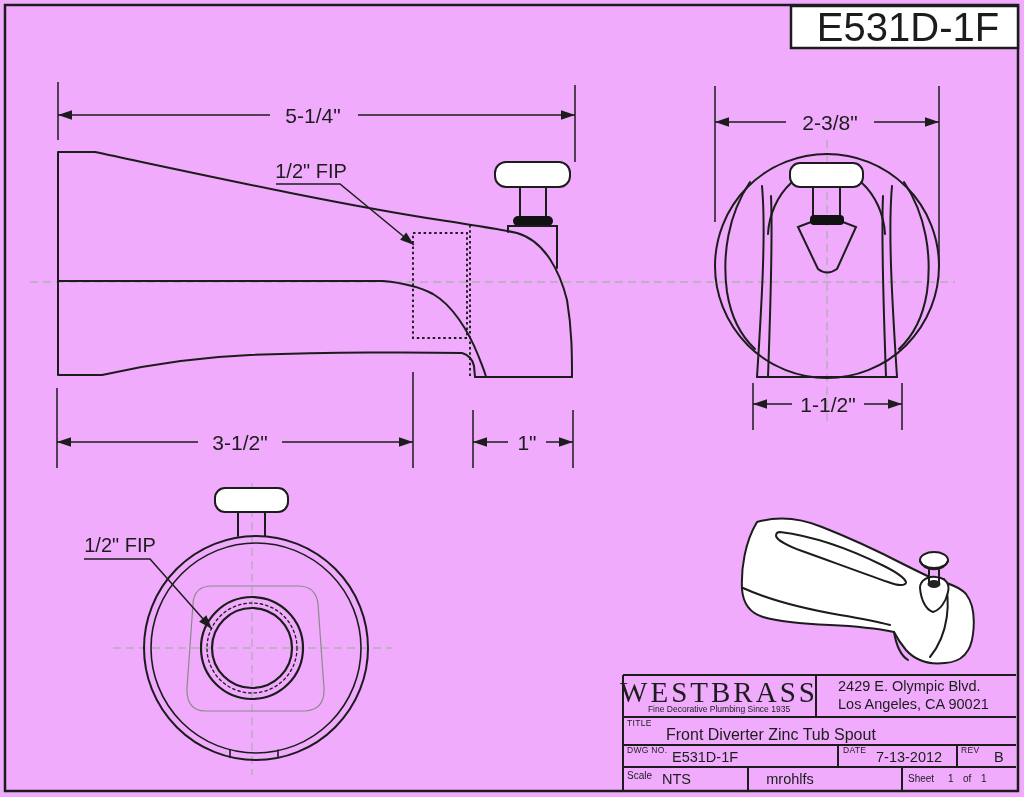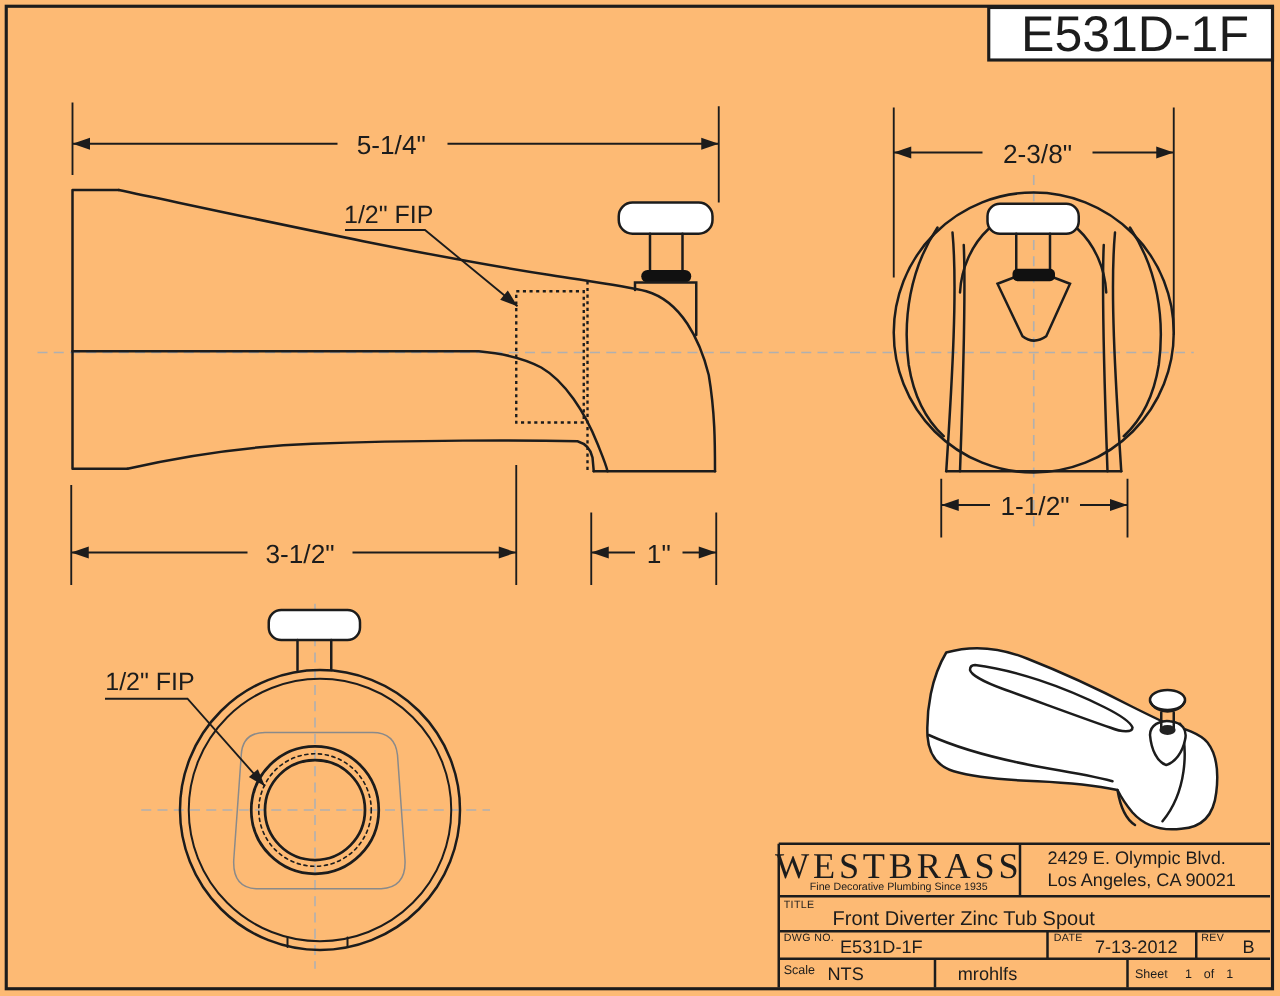--- a/index.html
+++ b/index.html
@@ -1,16 +1,16 @@
 <!DOCTYPE html>
 <html><head>
 <meta charset="utf-8">
 <style>
   html,body{margin:0;padding:0;background:#ffffff;}
-  .sheet{position:relative;width:1024px;height:797px;background:#fdba74;overflow:hidden;
+  .sheet{position:relative;width:1024px;height:797px;background:#f0abfc;overflow:hidden;
          font-family:"Liberation Sans",sans-serif;}
   svg{position:absolute;left:0;top:0;}
   text{font-family:"Liberation Sans",sans-serif;fill:#1c1c1c;}
   .dim{font-size:21px;}
   .lbl{font-size:20px;}
   .logo{font-family:"Liberation Serif",serif;letter-spacing:3px;}
   .tiny{font-size:8.5px;letter-spacing:0.3px;}
 </style>
 </head>
 <body>

